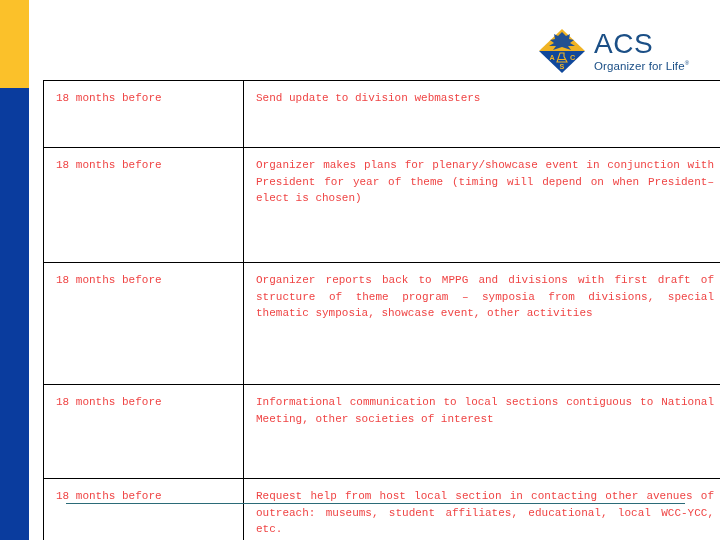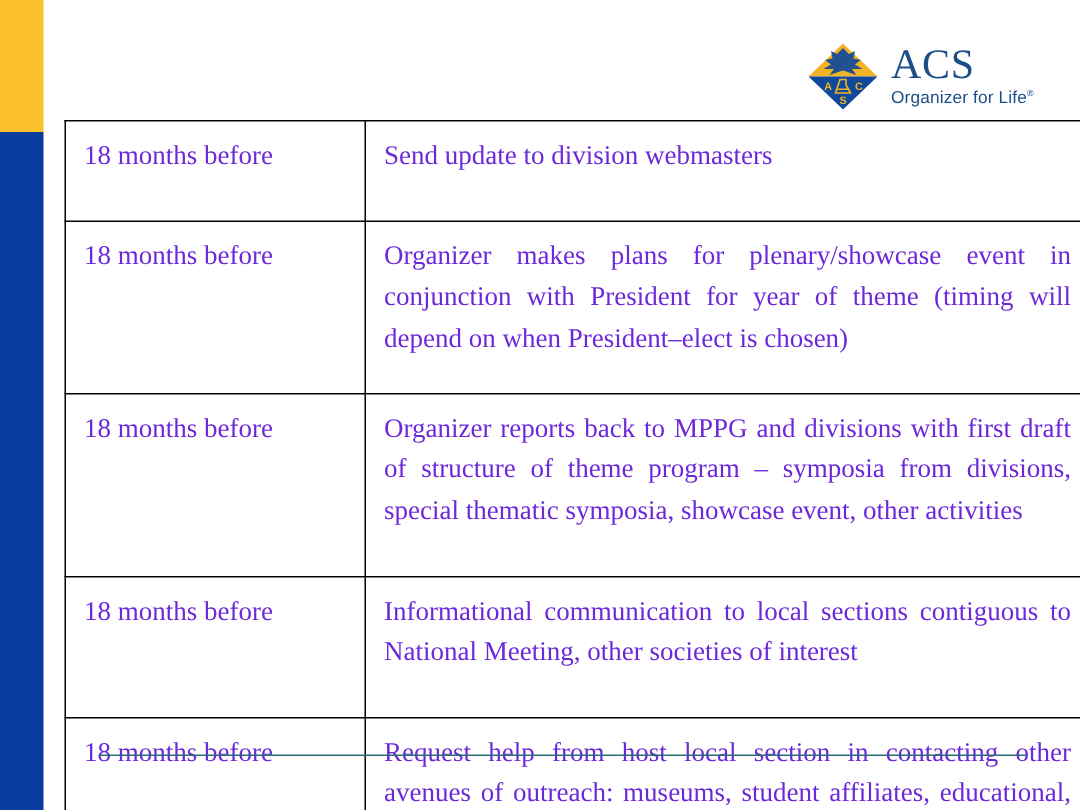--- a/index.html
+++ b/index.html
@@ -55,21 +55,21 @@
     position: relative;
   }
   #brand-logo .wordmark {
     margin-left: 6px;
     display: flex;
     flex-direction: column;
     justify-content: center;
     line-height: 1;
   }
   #brand-logo .wordmark .name {
-    font-family: Liberation Serif, serif;
+    font-family: Liberation Sans, sans-serif;
     font-size: 28px;
     letter-spacing: 0.5px;
     color: #1b4f86;
     font-weight: 400;
     line-height: 1.02;
   }
   #brand-logo .wordmark .tag {
     font-family: "Liberation Sans", sans-serif;
     font-size: 11.5px;
     color: #1b4f86;
@@ -89,24 +89,24 @@
     top: 80px;
     width: 637px;
     border-collapse: collapse;
     table-layout: fixed;
     background: #ffffff;
   }
   #schedule-table td {
     border: 1px solid #000000;
     vertical-align: top;
     padding: 9px 10px 9px 12px;
-    font-family: Liberation Serif, serif;
-    font-size: 18px;
+    font-family: Liberation Mono, monospace;
+    font-size: 11px;
     line-height: 1.52;
-    color: #6d28d9;
+    color: #ef4444;
   }
   #schedule-table td.col-when {
     width: 177px;
     white-space: nowrap;
   }
   #schedule-table td.col-what {
     width: 458px;
     text-align: justify;
     text-justify: inter-word;
   }

